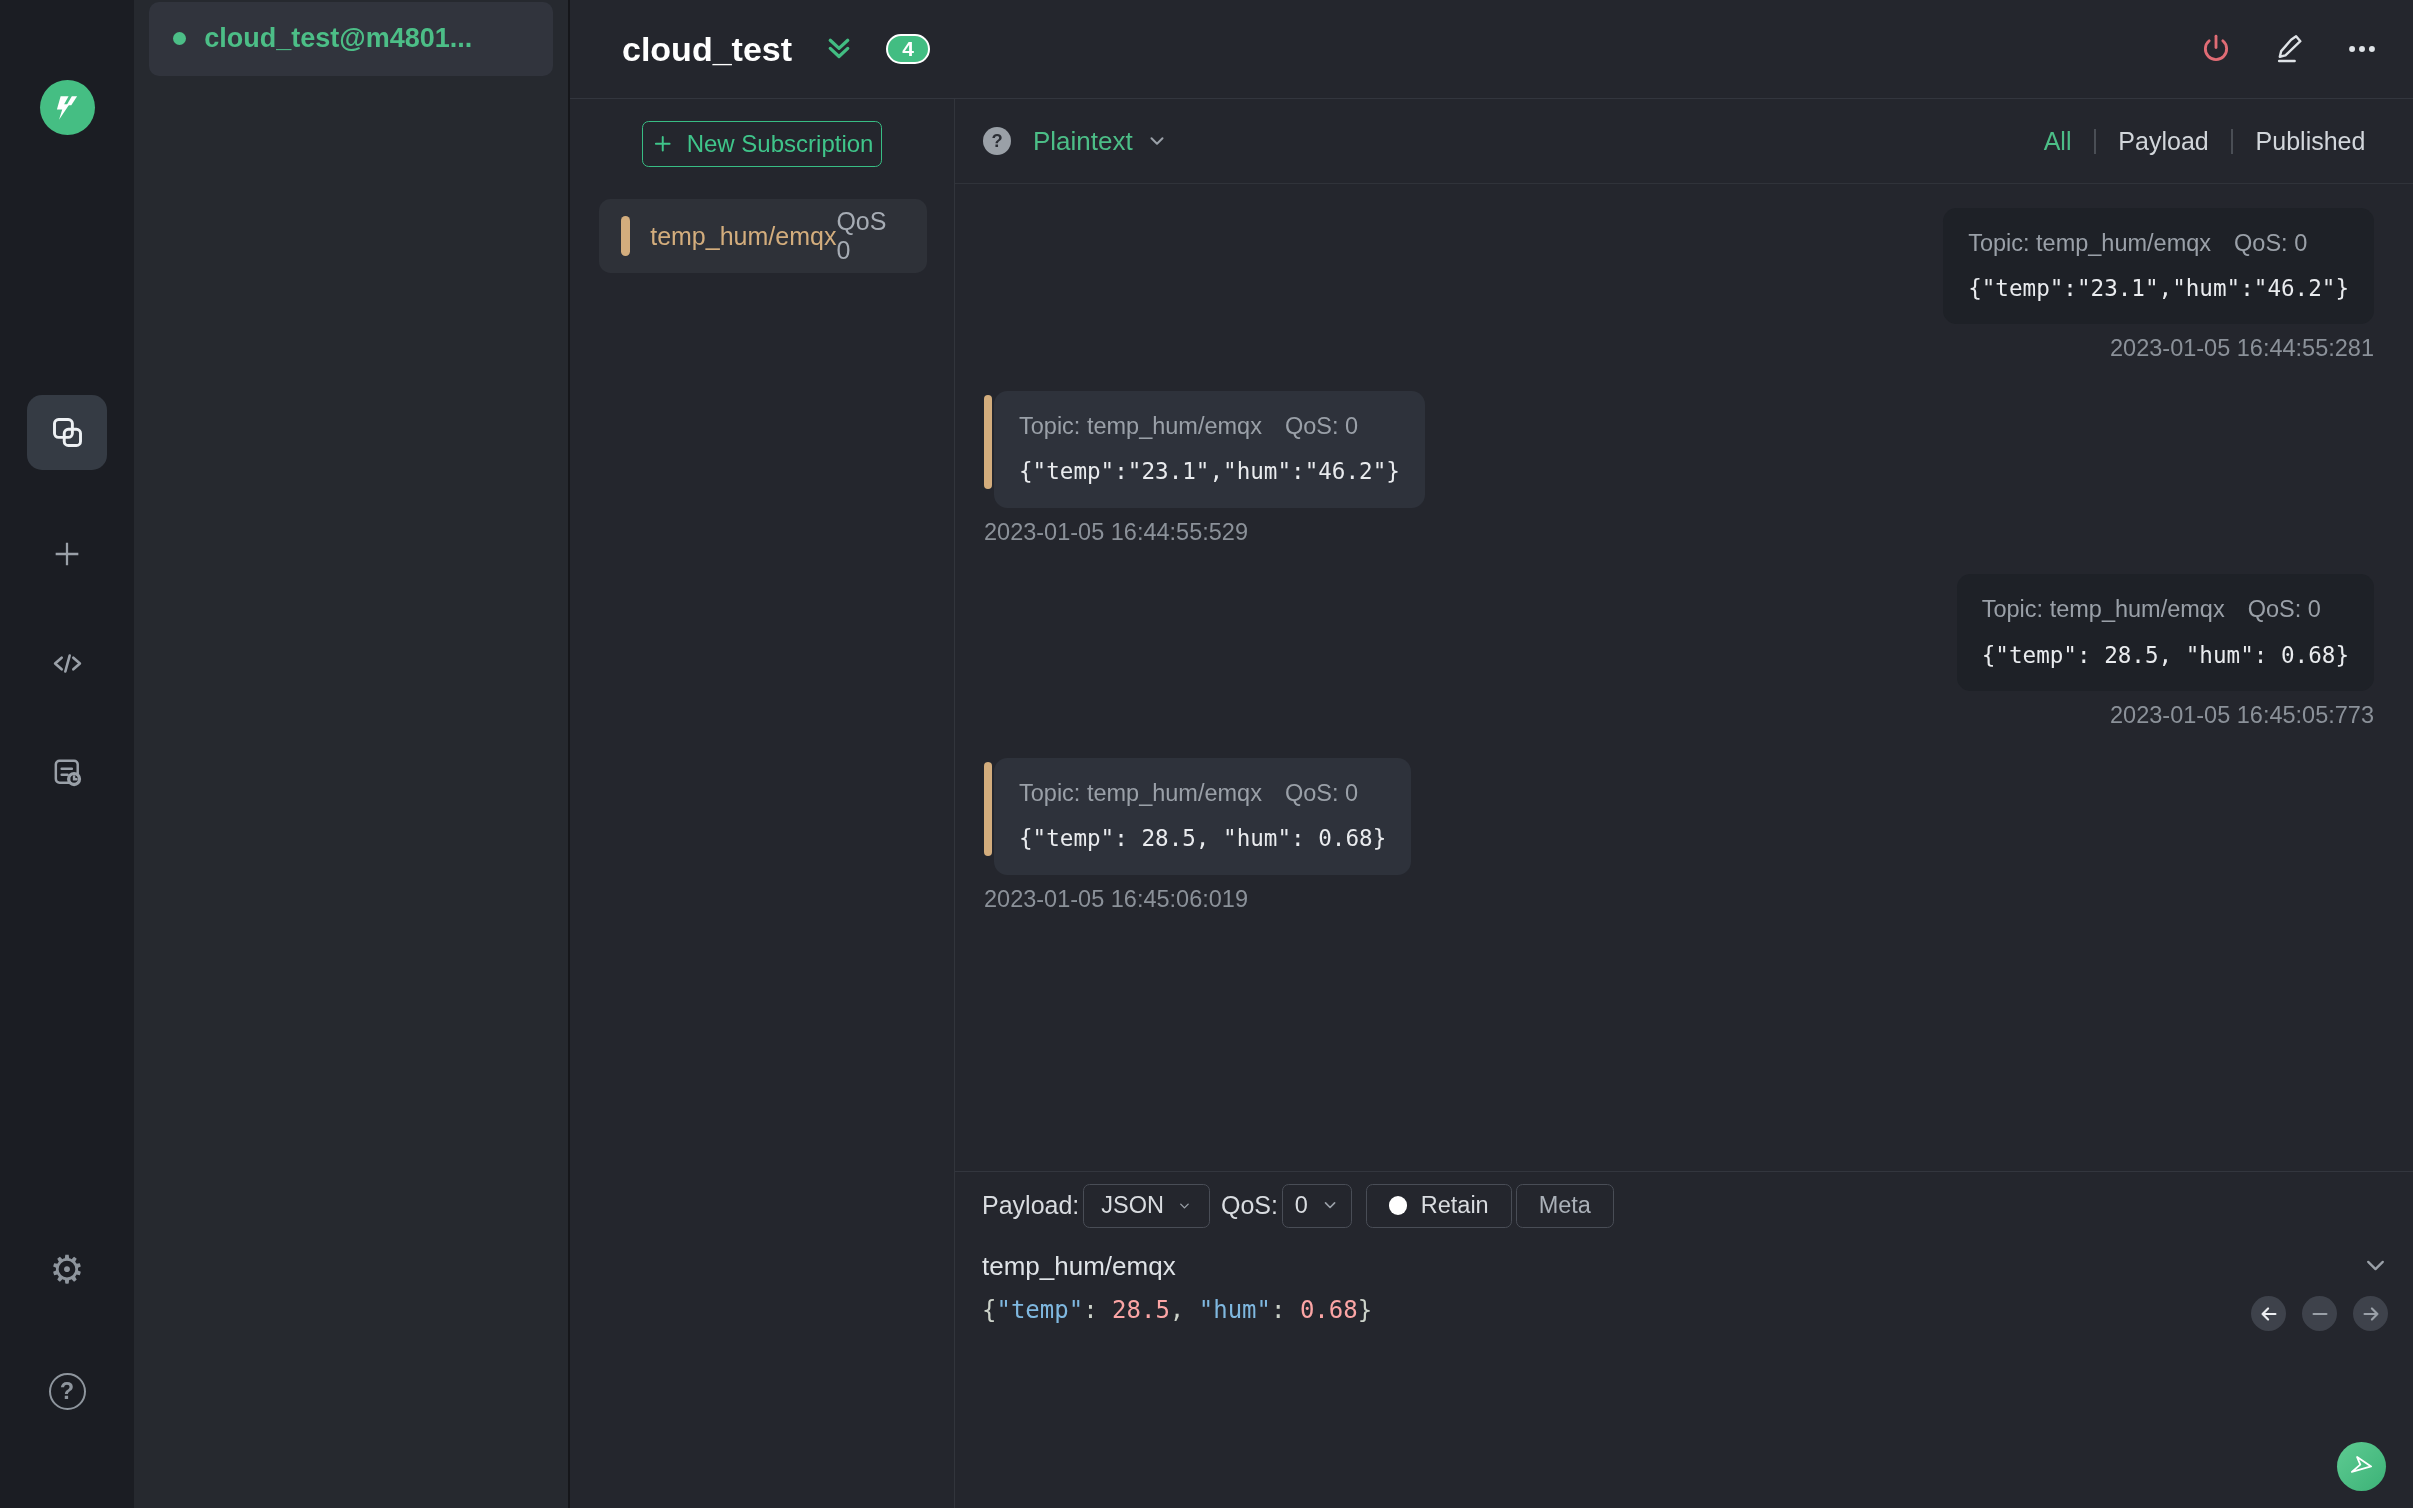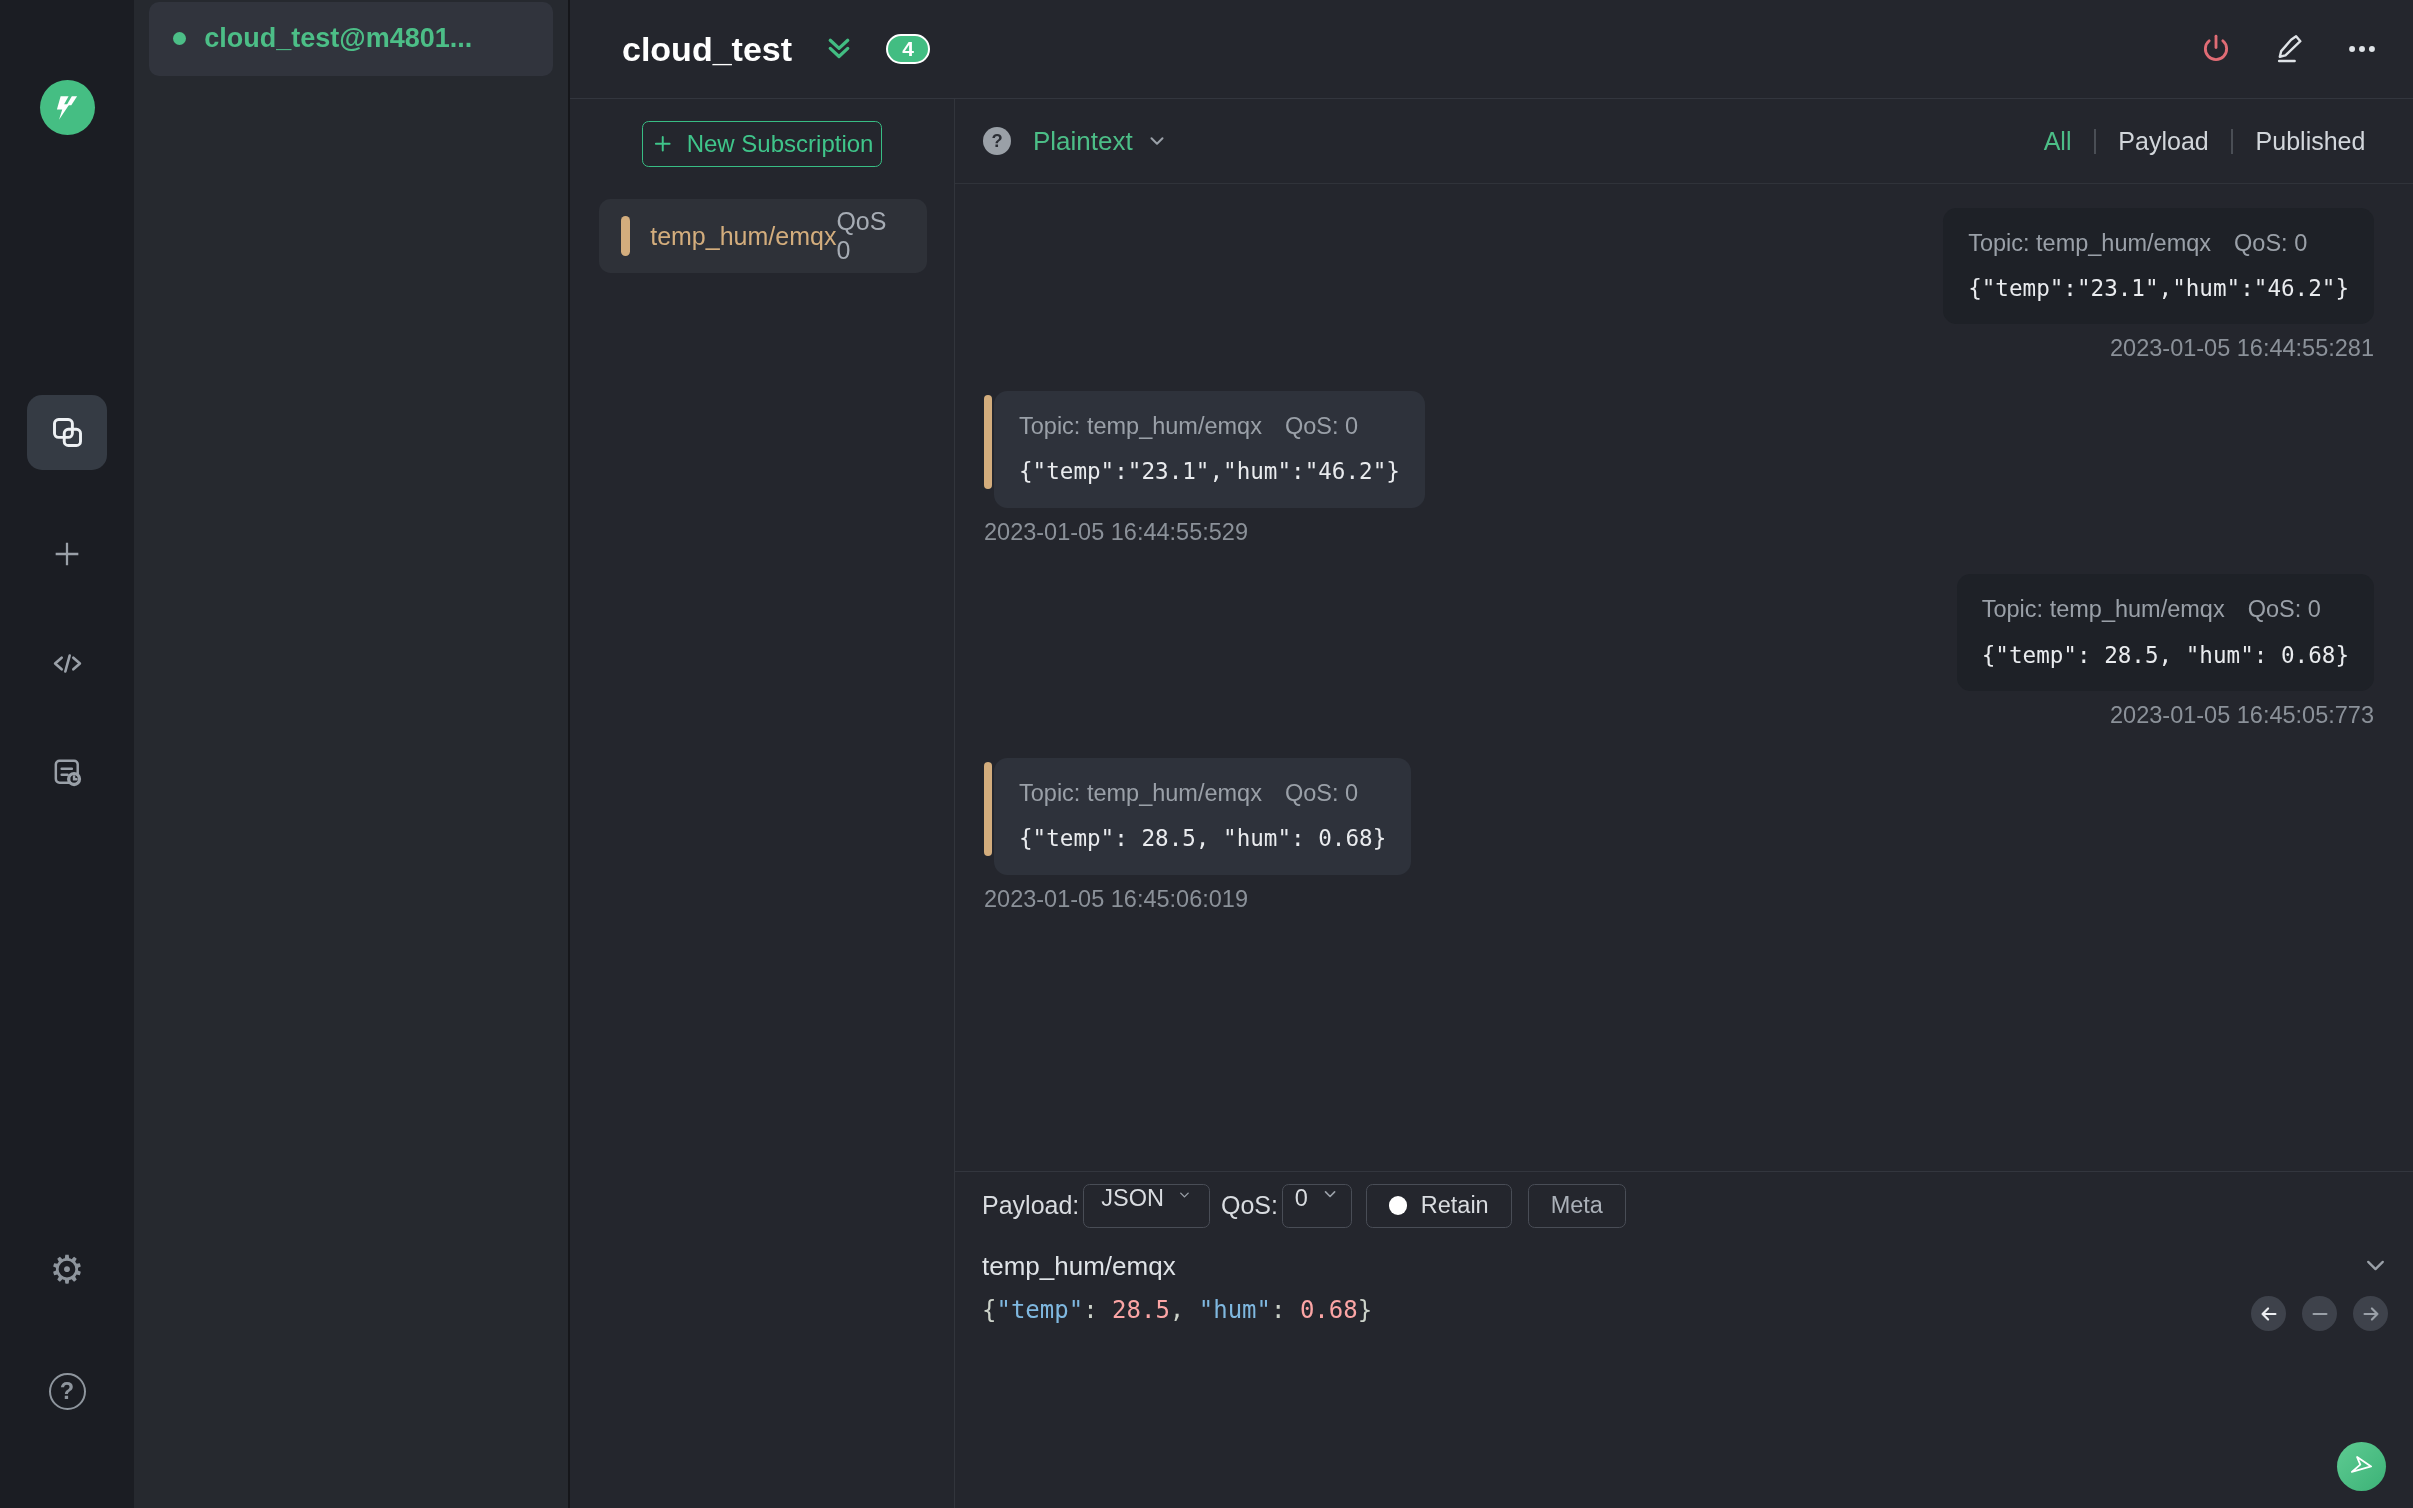--- a/index.html
+++ b/index.html
@@ -130,32 +130,32 @@
 
   
   .publish {
     border-top:1.7px solid #33363e; height:337px; flex-shrink:0;
     position:relative; padding:11.7px 25px 0 27px;
   }
   .pub-row1 { display:flex; align-items:center; gap:4px; }
   .pub-label { color:#d9dce0; font-size:25px; }
   .pub-select {
     height:44px; border:1.7px solid #494d56; border-radius:6.7px;
-    display:flex; align-items:flex-start; justify-content:space-between;
+    display:flex; align-items:center; justify-content:space-between;
     color:#d9dce0; font-size:23.5px; padding:0 17px; gap:13.4px;
     background:transparent;
   }
   .pub-select.fmt { width:127px; margin-right:6.7px; }
   .pub-select.qos { width:70px; padding:0 11.7px; }
   .pub-btn {
     height:44px; border:1.7px solid #494d56; border-radius:6.7px;
     display:flex; align-items:center; justify-content:center; gap:13.4px;
     font-size:23.5px; color:#d9dce0; padding:0 22px; background:transparent;
   }
-  .pub-btn.meta { color:#aab0b8; margin-left:12px; }
+  .pub-btn.meta { color:#aab0b8; margin-left:0; }
   .retain-dot { width:18.4px; height:18.4px; border-radius:50%; background:#ffffff; }
   .pub-topic-row { margin-top:23.5px; display:flex; align-items:center; }
   .pub-topic { color:#dfe3e7; font-size:26px; }
   .collapse-chevron { margin-left:auto; color:#9aa0a8; }
   .pub-payload { margin-top:13.4px; font-size:24px; }
   .tok-punct { color:#ccd2c9; }
   .tok-key { color:#7fb8e0; }
   .tok-num { color:#fca5a5; }
 
   .pager { position:absolute; top:124px; right:25px; display:flex; gap:16px; }

